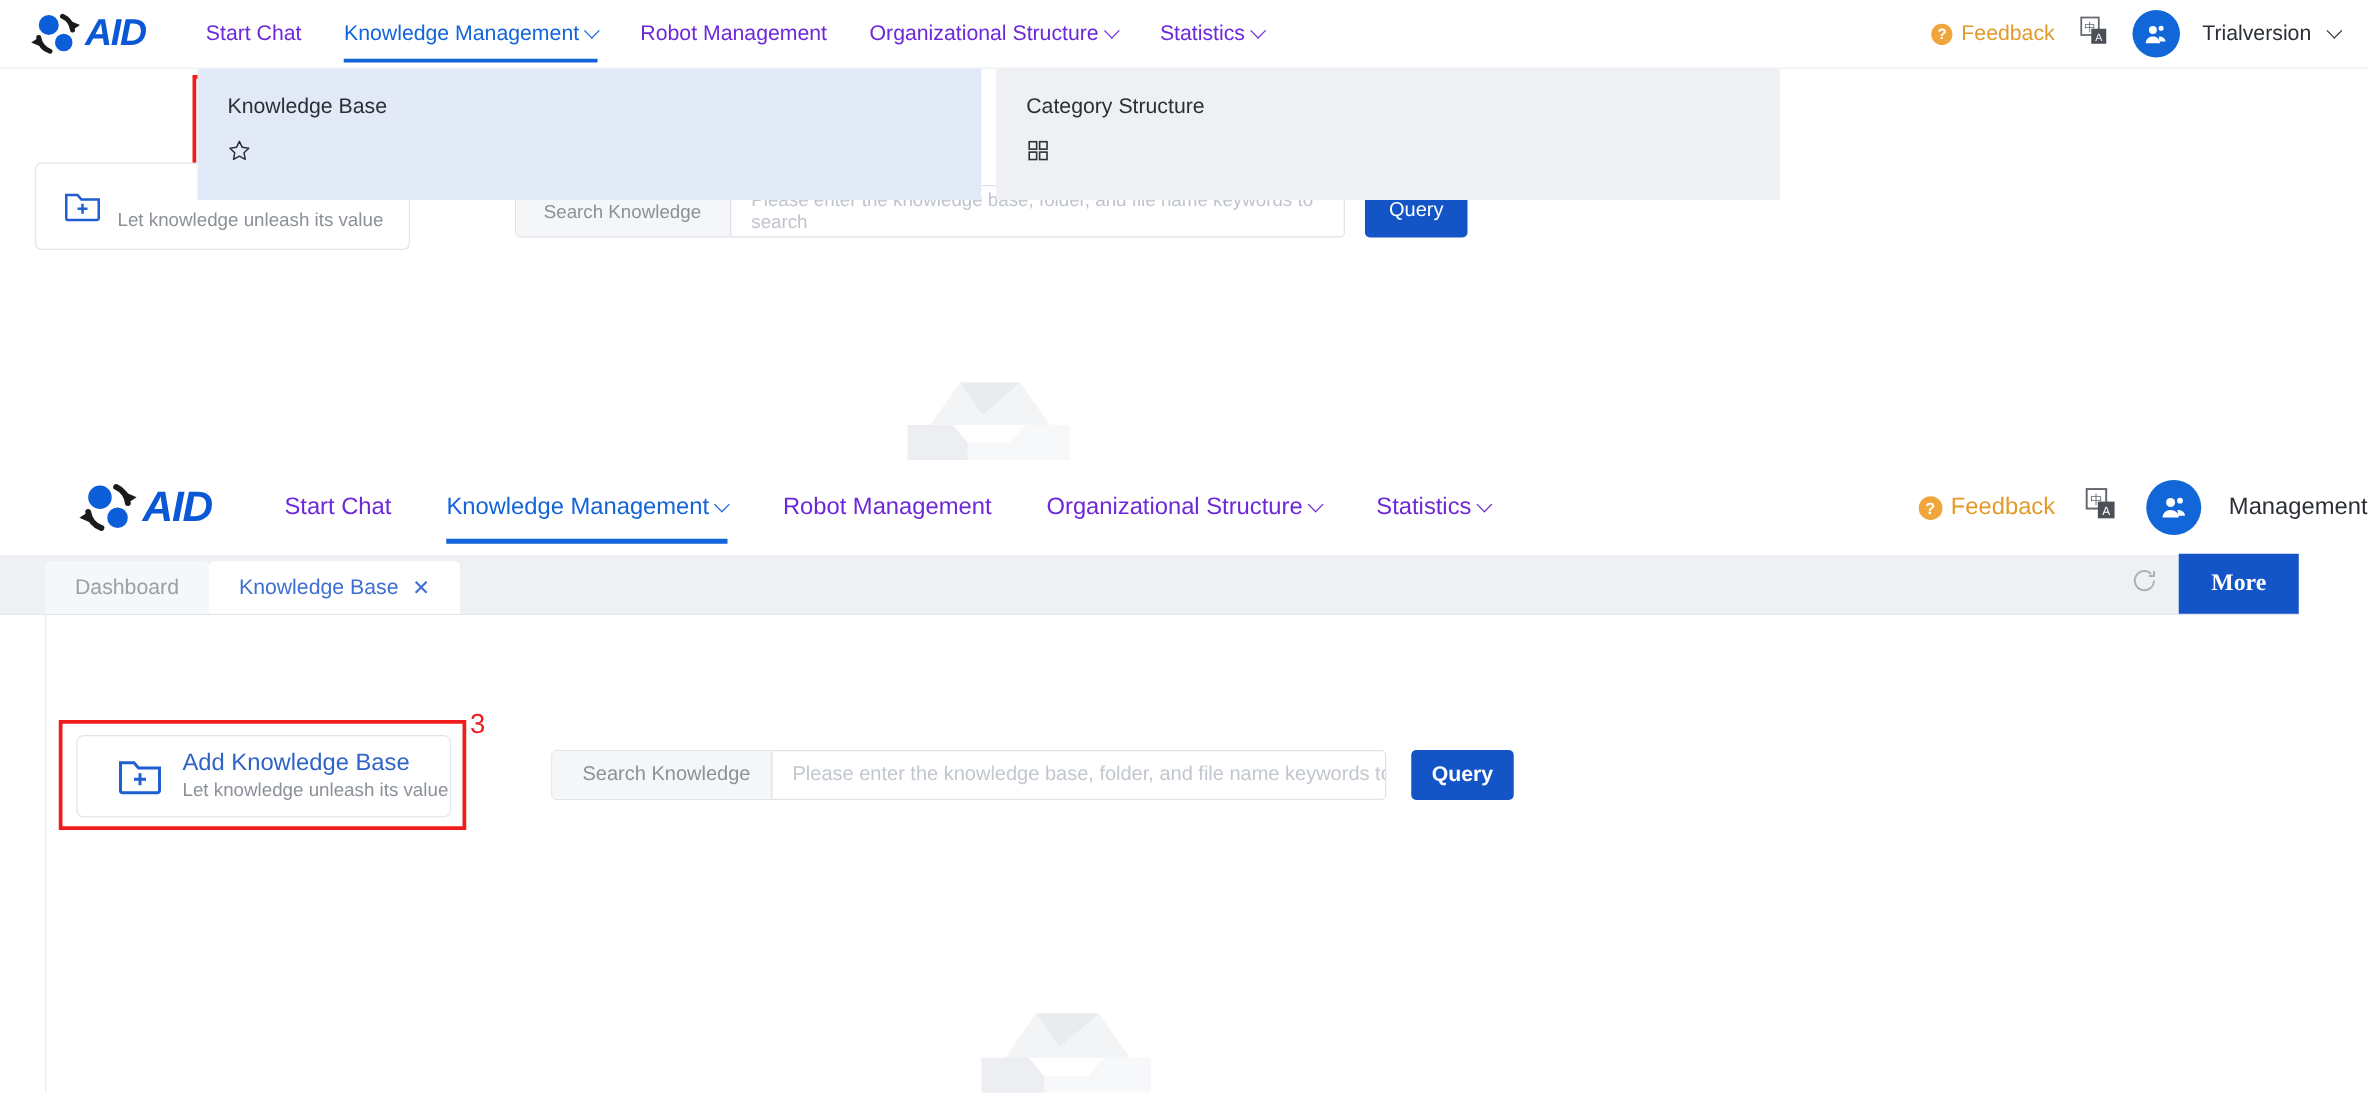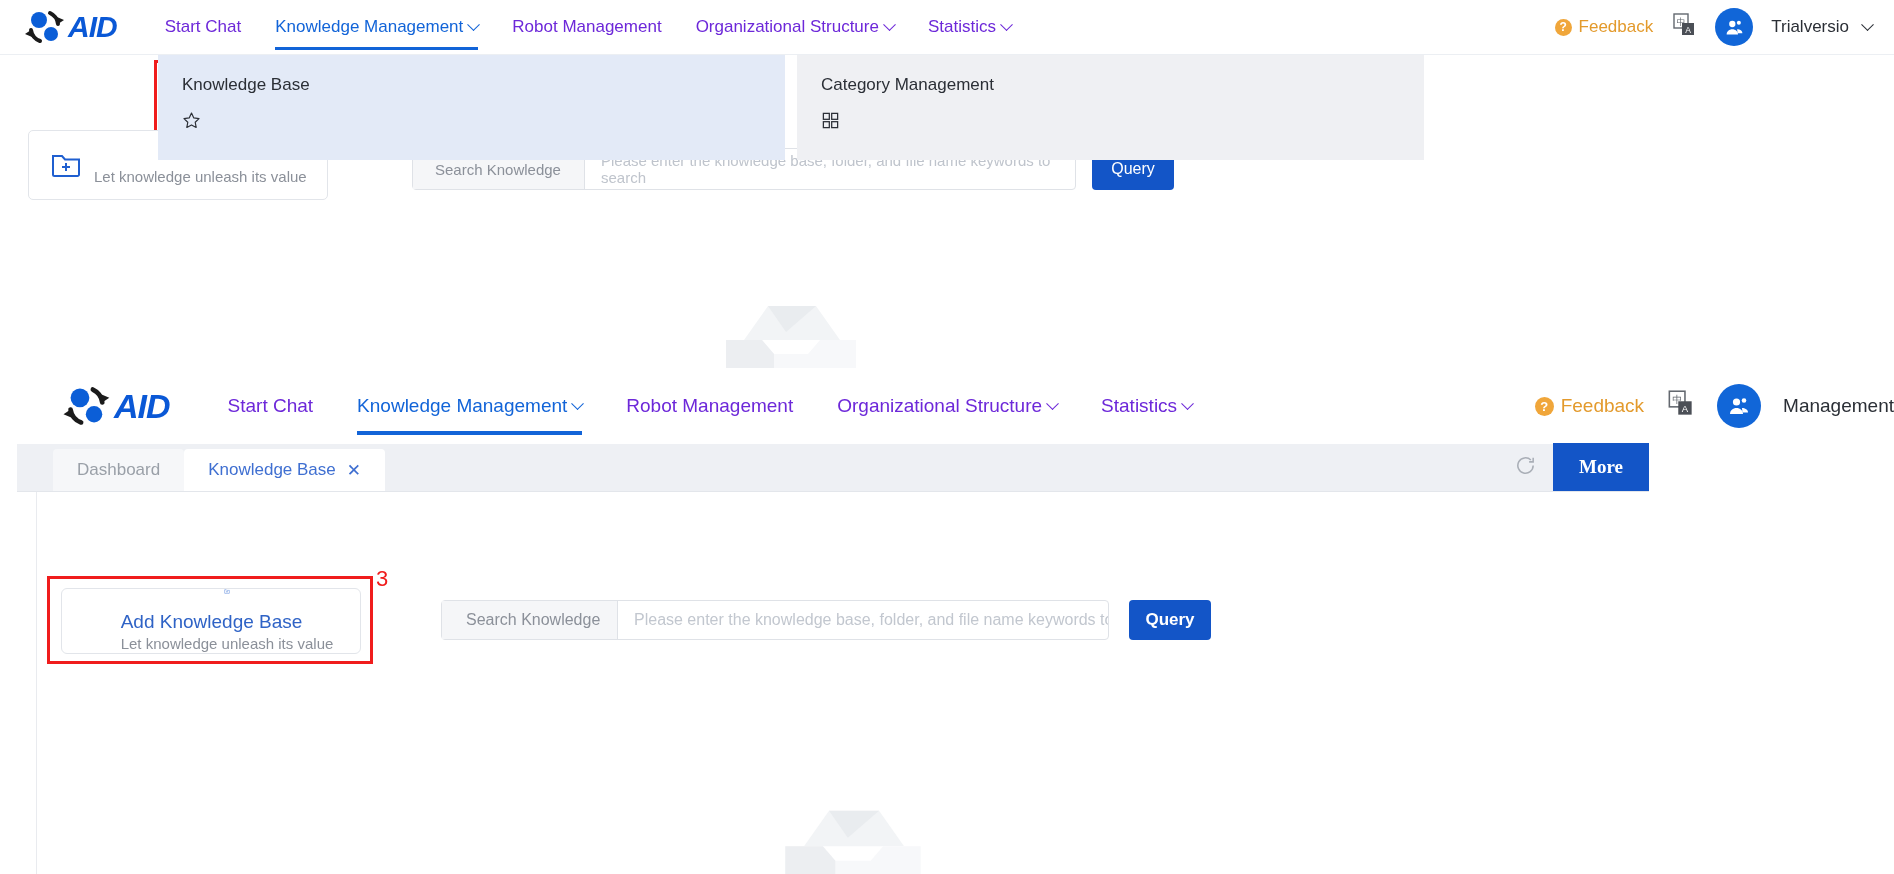--- a/index.html
+++ b/index.html
@@ -100,21 +100,21 @@
 
   
   #win2 { position: absolute; left: 0; top: 368px; width: 1894px; height: 506px; background: #fff; }
   #nav2 { top: 0; height: 76px; padding: 0 0 0 60px; border-bottom: none; }
   #nav2 .logo-text { font-size: 34px; }
   #nav2 .nav-links { gap: 44px; margin-left: 58px; font-size: 19px; }
   #nav2 .nav-right { gap: 22px; font-size: 19px; padding-right: 0; }
   #nav2 .avatar { width: 44px; height: 44px; }
 
   .tabbar {
-    position: absolute; top: 76px; left: 17px; width: 1632px; height: 48px;
+    position: absolute; top: 76px; left: 0; width: 1839px; height: 48px;
     background: #eef0f4; display: flex; align-items: flex-end;
     border-bottom: 1px solid #e3e6eb;
     justify-content: center;
   }
   .tab {
     height: 42px; display: flex; align-items: center; gap: 11px;
     padding: 0 24px; font-size: 17px; cursor: pointer;
     border-top-left-radius: 4px; border-top-right-radius: 4px;
   }
   .tab.inactive { color: #9aa0a8; background: #f6f7f9; }
@@ -131,21 +131,21 @@
     position: absolute; top: 124px; left: 36px; right: 0; bottom: 0;
     background: #fff; border-left: 1px solid #e9ebef;
   }
   .add-kb-outline {
     position: absolute; left: 10px; top: 84px; width: 326px; height: 88px;
     border: 3px solid #f01c1c;
   }
   .add-kb-card {
     position: absolute; left: 24px; top: 96px; width: 300px; height: 66px;
     border: 1px solid #e2e5ea; border-radius: 6px; background: #fff;
-    display: flex; align-items: center; gap: 16px; padding-left: 32px; flex-direction: column;
+    display: flex; align-items: center; gap: 16px; padding-left: 32px;
   }
   .add-kb-title { font-size: 19px; color: #2f63c6; line-height: 1.25; }
   .add-kb-sub { font-size: 15px; color: #8b9099; line-height: 1.3; }
 
   .search-row { position: absolute; left: 404px; top: 108px; display: flex; align-items: center; gap: 20px; }
   .search-group { width: 668px; height: 40px; border: 1px solid #dfe2e7; border-radius: 4px; display: flex; background: #fff; }
   .search-group .lbl {
     width: 176px; background: #f5f6f8; border-right: 1px solid #dfe2e7;
     display: flex; align-items: center; padding-left: 24px; color: #8b9099; font-size: 16px;
   }
@@ -231,34 +231,34 @@
         </svg>
       </div>
       <div class="avatar">
         <svg width="21" height="21" viewBox="0 0 24 24" fill="#fff">
           <circle cx="9.5" cy="8" r="3.6"></circle>
           <path d="M3 20 c0-3.6 3-6 6.5-6 s6.5 2.4 6.5 6 z"></path>
           <circle cx="17" cy="6.5" r="2.3"></circle>
           <path d="M15 14 c3 0 6 1.6 6 4.6 h-5.5 z"></path>
         </svg>
       </div>
-      <span class="user-name">Trialversio</span>
+      <span class="user-name">Trialversion</span>
       <i class="caret" style="color:#2b2f36; margin-left:-4px;"></i>
     </div>
   </div>
 
   <div id="mega-menu">
     <div class="mega-card sel">
       <div class="mega-title">Knowledge Base</div>
       <svg class="mega-icon" width="19" height="19" viewBox="0 0 24 24">
         <path d="M12 2.6 l2.9 6.1 6.6 .9 -4.8 4.6 1.2 6.6 -5.9-3.2 -5.9 3.2 1.2-6.6 -4.8-4.6 6.6-.9 z" fill="none" stroke="#2b2f36" stroke-width="1.5" stroke-linejoin="round"></path>
       </svg>
     </div>
     <div class="mega-card">
-      <div class="mega-title">Category Management</div>
+      <div class="mega-title">Category Structure</div>
       <svg class="mega-icon" width="19" height="19" viewBox="0 0 24 24">
         <rect x="3" y="3" width="7.5" height="7.5" fill="none" stroke="#2b2f36" stroke-width="1.6"></rect>
         <rect x="13.5" y="3" width="7.5" height="7.5" fill="none" stroke="#2b2f36" stroke-width="1.6"></rect>
         <rect x="3" y="13.5" width="7.5" height="7.5" fill="none" stroke="#2b2f36" stroke-width="1.6"></rect>
         <rect x="13.5" y="13.5" width="7.5" height="7.5" fill="none" stroke="#2b2f36" stroke-width="1.6"></rect>
       </svg>
     </div>
   </div>
 
   <svg class="empty-illu" style="left:716px; top:288px;" width="150" height="96" viewBox="0 0 150 96">

